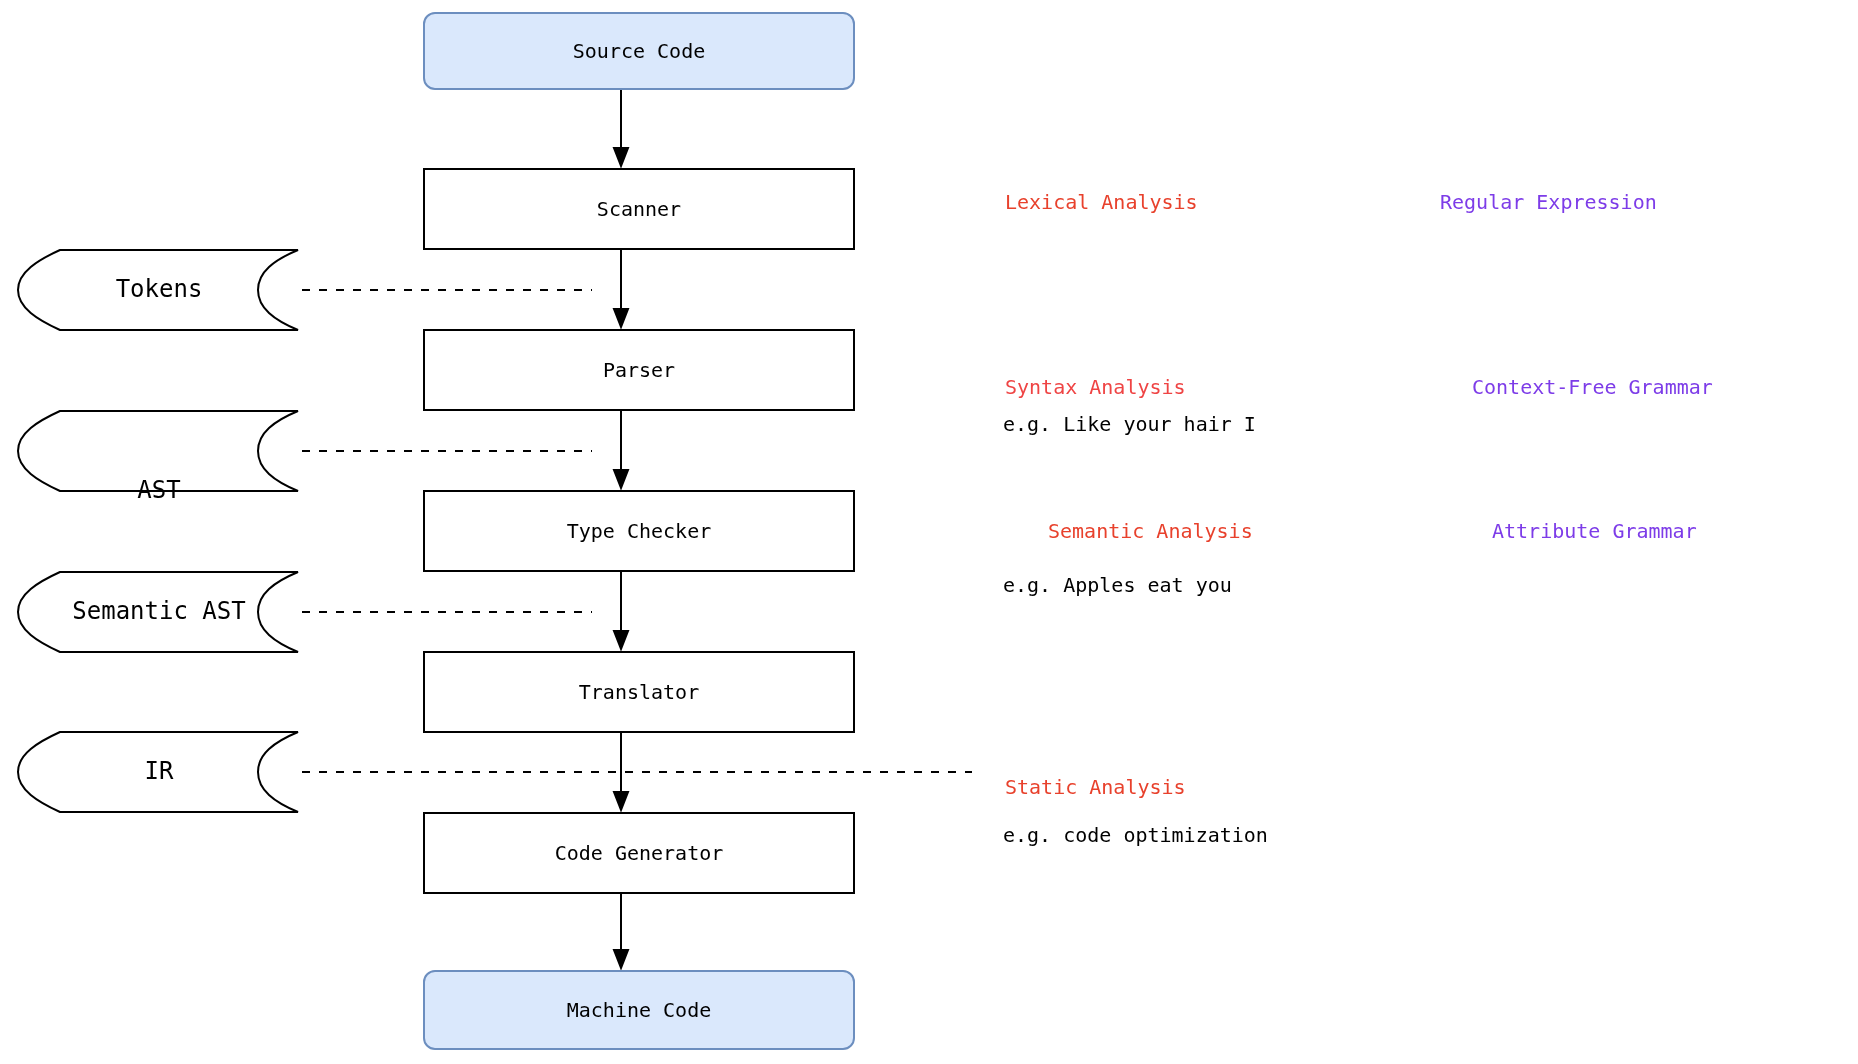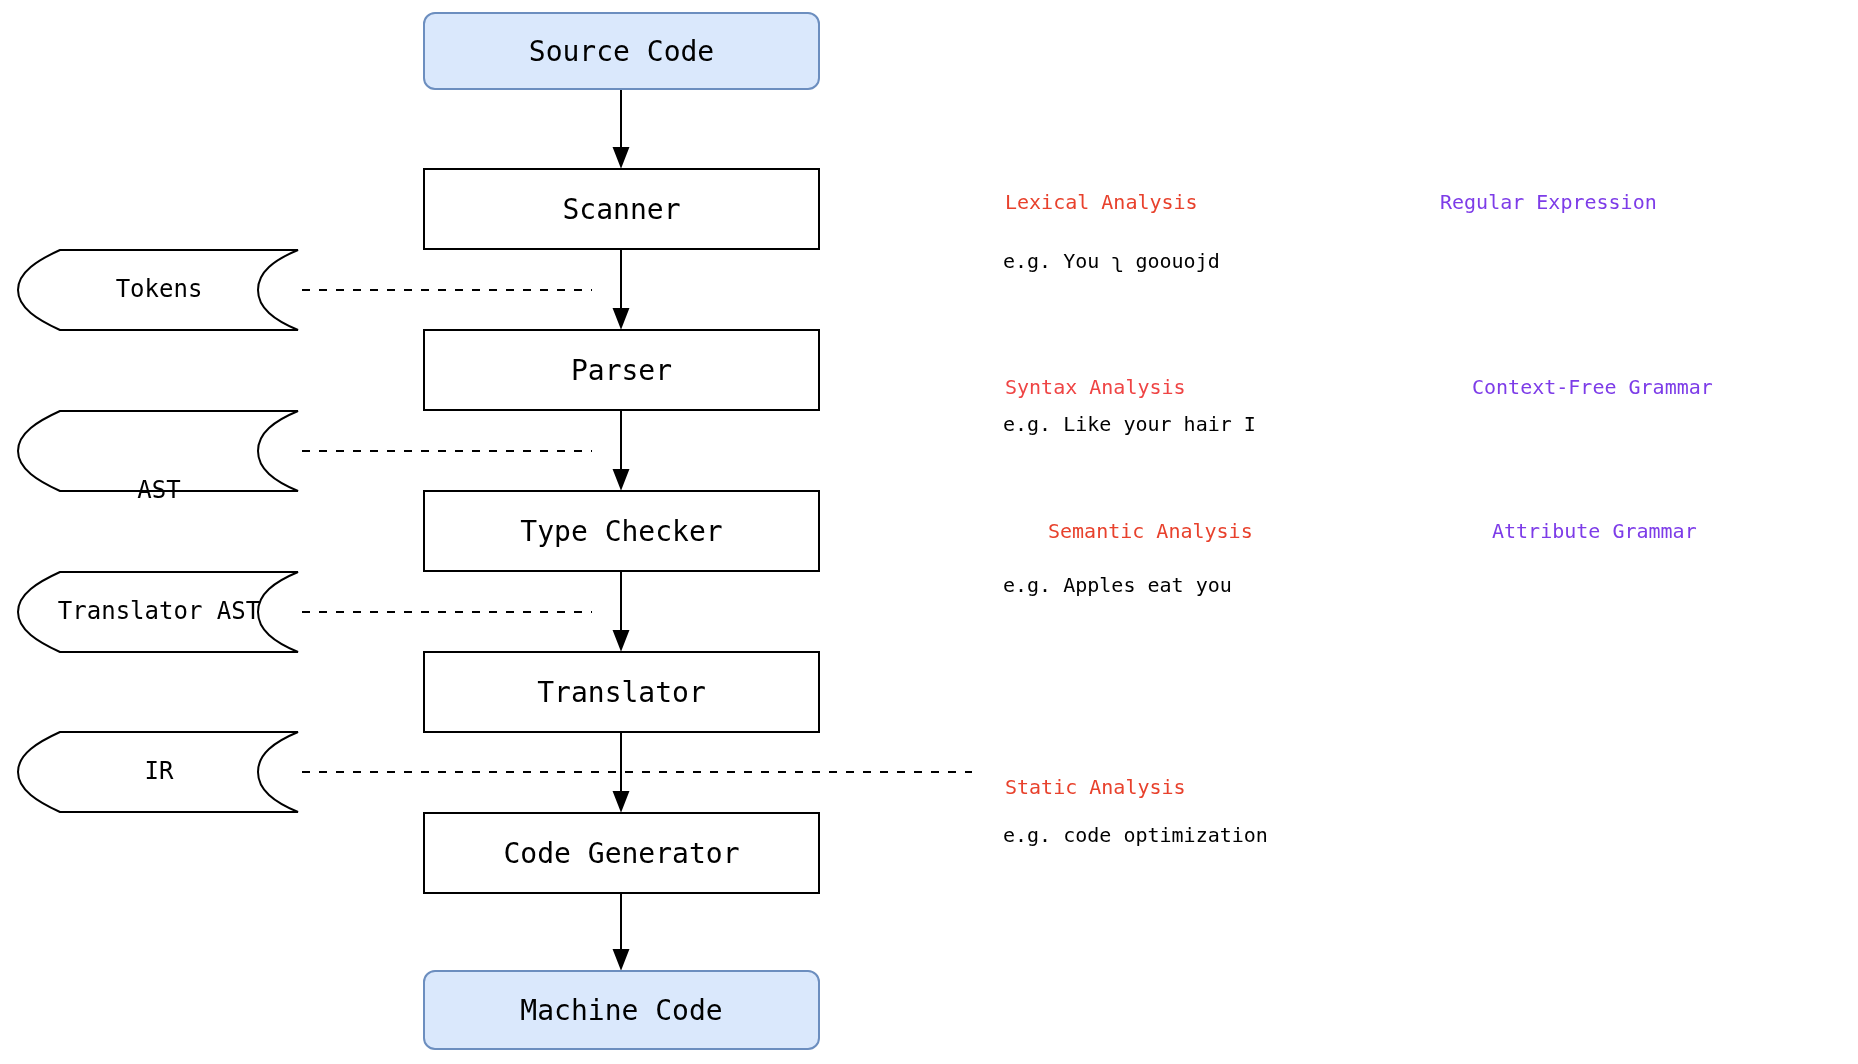--- a/index.html
+++ b/index.html
@@ -6,24 +6,24 @@
   .canvas{
     position:relative;
     width:1858px;height:1064px;
     background:#ffffff;
     font-family:"DejaVu Sans Mono","Liberation Mono",monospace;
     overflow:hidden;
   }
   svg.layer{position:absolute;left:0;top:0;width:1858px;height:1064px;}
 
   .stage{
-    position:absolute;left:423px;width:397px;
+    position:absolute;left:423px;width:432px;
     border:2px solid #000;background:#fff;
     display:flex;align-items:center;justify-content:center;
-    font-size:28px;color:#000;box-sizing:border-box;
+    font-size:20px;color:#000;box-sizing:border-box;
   }
   .stage.terminal{
     background:var(--terminal-fill,#dae8fc);
     border:2px solid var(--terminal-stroke,#6c8ebf);
     border-radius:12px;
   }
   .s0{top:12px;height:78px;}
   .s1{top:168px;height:82px;}
   .s2{top:329px;height:82px;}
   .s3{top:490px;height:82px;}
@@ -125,29 +125,28 @@
       <span>Machine Code</span>
     </div>
 
   <div class="artifact-label a0">
       <span>Tokens</span>
     </div>
   <div class="artifact-label a1">
       <span>AST</span>
     </div>
   <div class="artifact-label a2">
-      <span>Translator AST</span>
+      <span>Semantic AST</span>
     </div>
   <div class="artifact-label a3">
       <span>IR</span>
     </div>
 
   <div class="note phase p0" style="color: rgb(232, 65, 44);">Lexical Analysis</div>
   <div class="note formalism f0" style="color: rgb(125, 60, 232);">Regular Expression</div>
-  <div class="note example e0">e.g. You ʅ goouojd</div>
 
   <div class="note phase p1" style="color: #ef4444;">Syntax Analysis</div>
   <div class="note formalism f1" style="color: rgb(125, 60, 232);">Context-Free Grammar</div>
   <div class="note example e1">e.g. Like your hair I</div>
 
   <div class="note phase p2" style="color: rgb(232, 65, 44);">Semantic Analysis</div>
   <div class="note formalism f2" style="color: rgb(125, 60, 232);">Attribute Grammar</div>
   <div class="note example e2">e.g. Apples eat you</div>
 
   <div class="note phase p3" style="color: rgb(232, 65, 44);">Static Analysis</div>

